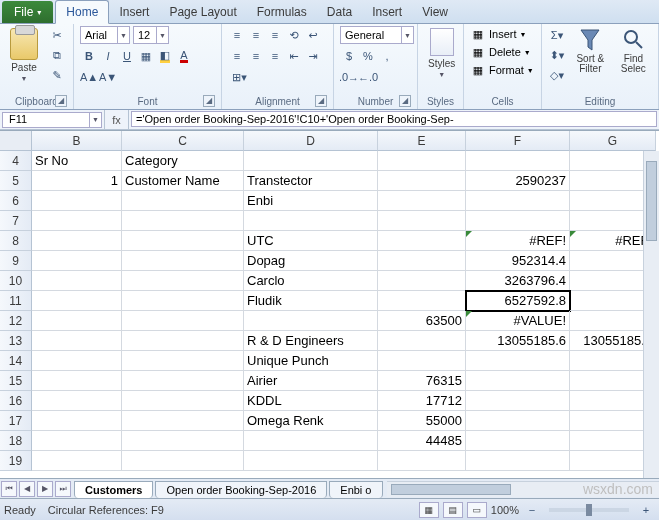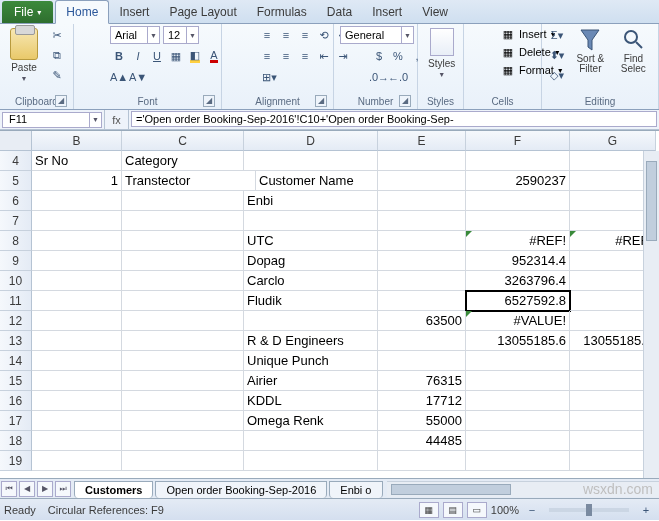--- a/index.html
+++ b/index.html
@@ -17,21 +17,21 @@
 .group { border-right:1px solid #c7d4e4; padding:2px 6px 0 6px; display:flex; flex-direction:column; justify-content:space-between;}
 .group-body { flex:1; display:flex; gap:4px; align-items:flex-start;}
 .group-label { text-align:center; font-size:10px; color:#5a6b82; padding:2px 0 2px 0; position:relative;}
 .group-label .launcher { position:absolute; right:0; bottom:2px; width:12px; height:12px; border:1px solid #9ab; font-size:8px; line-height:10px; text-align:center; color:#5a6b82; cursor:pointer; background:#eef4fb;}
 .col { display:flex; flex-direction:column; gap:2px; }
 .big-btn { display:flex; flex-direction:column; align-items:center; gap:2px; padding:2px 4px; cursor:pointer; }
 .big-btn .lbl { font-size:10px; color:#3b3b3b; }
 .small-btn { width:18px; height:18px; display:flex; align-items:center; justify-content:center; cursor:pointer; border-radius:2px; font-size:11px; color:#3b5577;}
 .combo { border:1px solid #aac; background:#fff; height:18px; font-size:11px; padding:0 14px 0 4px; position:relative; display:flex; align-items:center; min-width:50px;}
 .combo .dd { position:absolute; right:0; top:0; bottom:0; width:12px; border-left:1px solid #aac; display:flex; align-items:center; justify-content:center; font-size:7px; color:#556;}
-.btnrow { display:flex; gap:1px;margin-left:30px;}
+.btnrow { display:flex; gap:1px;}
 .toggle { font-weight:bold; }
 
 
 .fx-row { display:flex; align-items:stretch; border-bottom:1px solid #b5c3d3; background:#eef3fa; height:20px;}
 .namebox-wrap { display:flex; align-items:center; border-right:1px solid #b5c3d3; }
 .namebox { width:100px; border:1px solid #aac; background:#fff; margin:1px 2px; height:16px; font-size:11px; padding:0 14px 0 6px; position:relative;}
 .namebox .dd{ position:absolute; right:0; top:0; bottom:0; width:12px; border-left:1px solid #aac; font-size:7px; display:flex;align-items:center;justify-content:center;color:#556;}
 .fx-label { width:24px; display:flex; align-items:center; justify-content:center; color:#555; border-right:1px solid #b5c3d3; cursor:pointer;}
 .formula-bar { flex:1; background:#fff; border:1px solid #aac; margin:1px 2px; height:16px; font-size:11px; padding:0 4px; display:flex; align-items:center; overflow:hidden; white-space:nowrap;}
 
@@ -307,22 +307,22 @@
           <div class="row">
             <div class="cell cB">Sr No</div>
             <div class="cell cC">Category</div>
             <div class="cell cD"></div>
             <div class="cell cE"></div>
             <div class="cell cF"></div>
             <div class="cell cG"></div>
           </div>
           <div class="row">
             <div class="cell cB num">1</div>
+            <div class="cell cC">Customer Name</div>
             <div class="cell cD">Transtector</div>
-            <div class="cell cC">Customer Name</div>
             <div class="cell cE"></div>
             <div class="cell cF num">2590237</div>
             <div class="cell cG"></div>
           </div>
           <div class="row">
             <div class="cell cB"></div>
             <div class="cell cC"></div>
             <div class="cell cD">Enbi</div>
             <div class="cell cE"></div>
             <div class="cell cF"></div>

